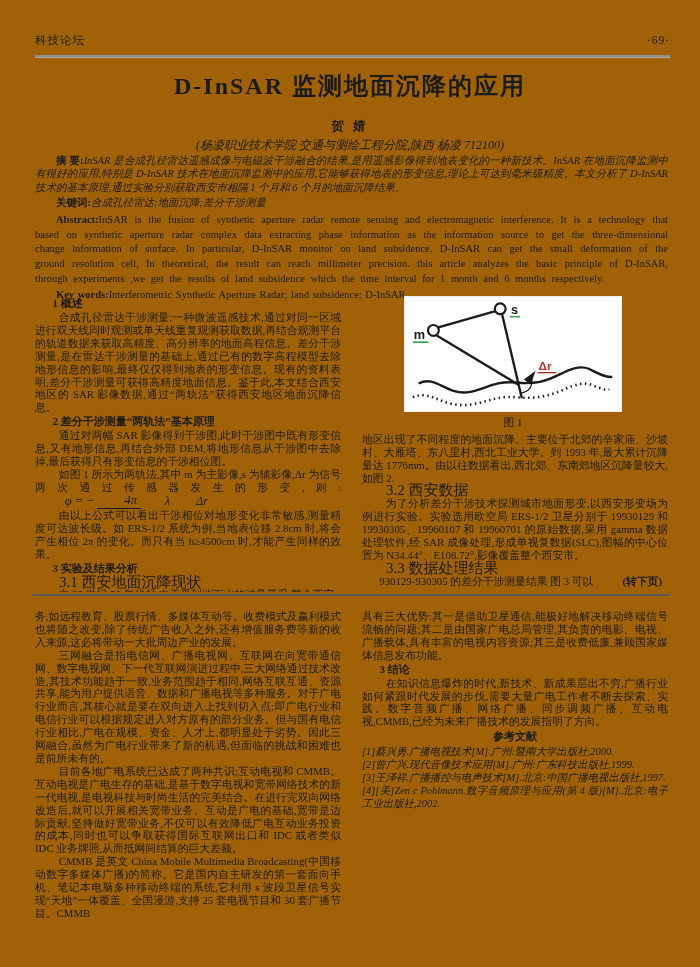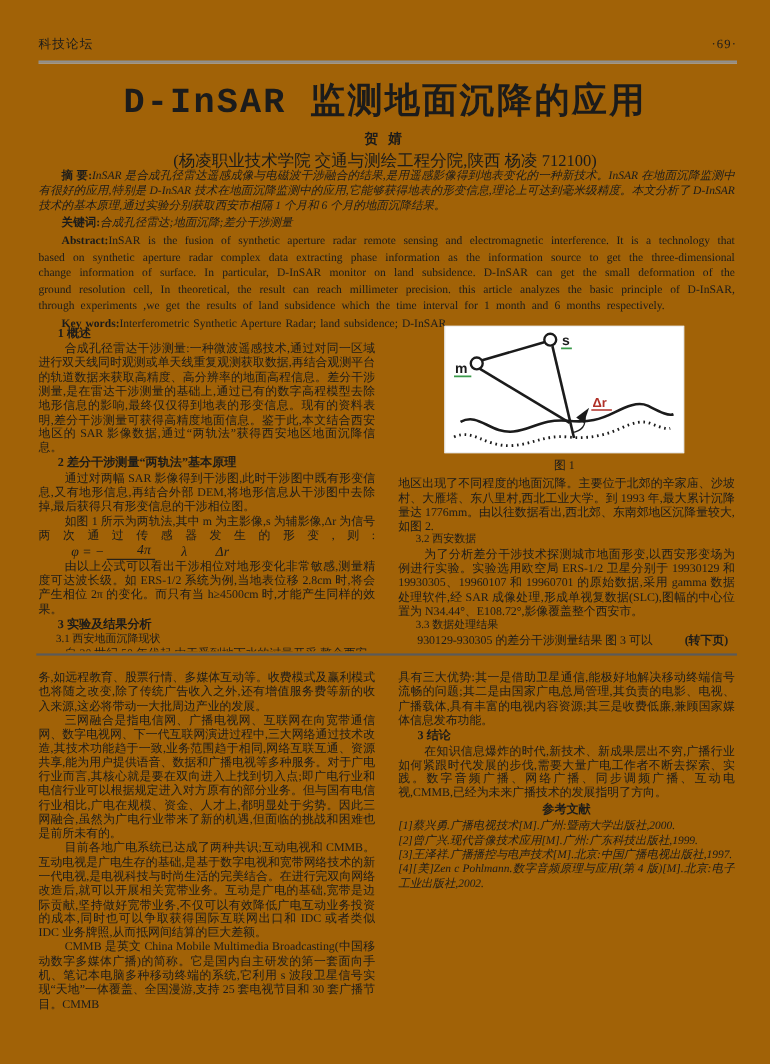--- a/index.html
+++ b/index.html
@@ -9,42 +9,42 @@
     background:#a16207; color:#1b1b1b; overflow:hidden;
     font-family:"Liberation Serif","DejaVu Serif",serif;
   }
   
   .header-row { position:absolute; top:33px; left:35px; right:30px;
     display:flex; justify-content:space-between; align-items:baseline; font-size:11.5px; letter-spacing:1px; }
   .header-rule { position:absolute; top:55px; left:35px; right:30px; height:3px;
     border-top:2.5px solid #8f8f8f; border-bottom:1px solid #a5a5a5; }
   
   .title { position:absolute; top:70px; left:0; width:100%; text-align:center;
-    font-size:32px; font-weight:bold; letter-spacing:2px;font-family:Liberation Mono, monospace; }
+    font-size:24px; font-weight:bold; letter-spacing:2px; }
   .author { position:absolute; top:118px; left:0; width:100%; text-align:center;
     font-size:12.5px; font-weight:bold; letter-spacing:3px; }
   .affiliation { position:absolute; top:137px; left:0; width:100%; text-align:center;
-    font-size:15px; }
+    font-size:12px; font-style:italic; }
   
   .abstract-wrap { position:absolute; top:154px; left:35px; width:633px; font-size:10.5px; }
   .abstract-wrap p { text-align:justify; }
   .abs-cn   { line-height:13.4px; text-indent:2em; font-style:italic; }
   .kw-cn    { line-height:13px; text-indent:2em; margin-top:2px; font-style:italic; }
   .kw-cn b, .abs-cn b { font-style:normal; }
   .abs-en   { line-height:14.6px; text-indent:2em; margin-top:4px; word-spacing:3px; }
   .kw-en    { line-height:14px; text-indent:2em; margin-top:2px; word-spacing:1px; }
   
   .columns { position:absolute; left:35px; width:633px; display:flex; gap:21px; }
   .cols-a1 { top:296px; height:296px; }
   .cols-a2 { top:610px; height:320px; }
   .col { width:311px; font-size:10.8px; line-height:12.9px; text-align:justify; overflow:hidden; }
   .col p { text-indent:2.2em; }
   .col p.noindent { text-indent:0; }
   .sec-h { font-weight:bold; font-size:11px; padding-left:1.6em; margin:1px 0; line-height:13px; }
-  .subsec-h { font-size:10px; padding-left:1.6em; margin:0; line-height:12.9px;font-family:Liberation Serif, serif; }
+  .subsec-h { font-size:15px; padding-left:1.6em; margin:0; line-height:12.9px;font-family:Liberation Serif, serif; }
   
   .formula { display:inline-flex; align-items:center; font-style:italic;
     font-size:12.5px; vertical-align:middle; margin-left:6px; }
   .frac { display:inline-flex; align-items:center; line-height:1.05; margin:0 2px; }
   .frac .num { padding:0 4px 1px 4px; border-bottom:1.2px solid #1b1b1b; }
   .frac .den { padding-top:1px; }
   
   .fig-wrap { width:218px; margin:0 0 4px 42px; text-indent:0; }
   .fig-box { width:218px; height:116px; border:1px solid #ececec; background:#fff; }
   .fig-caption { text-align:center; font-size:10.8px; margin-top:1px; text-indent:0; }

